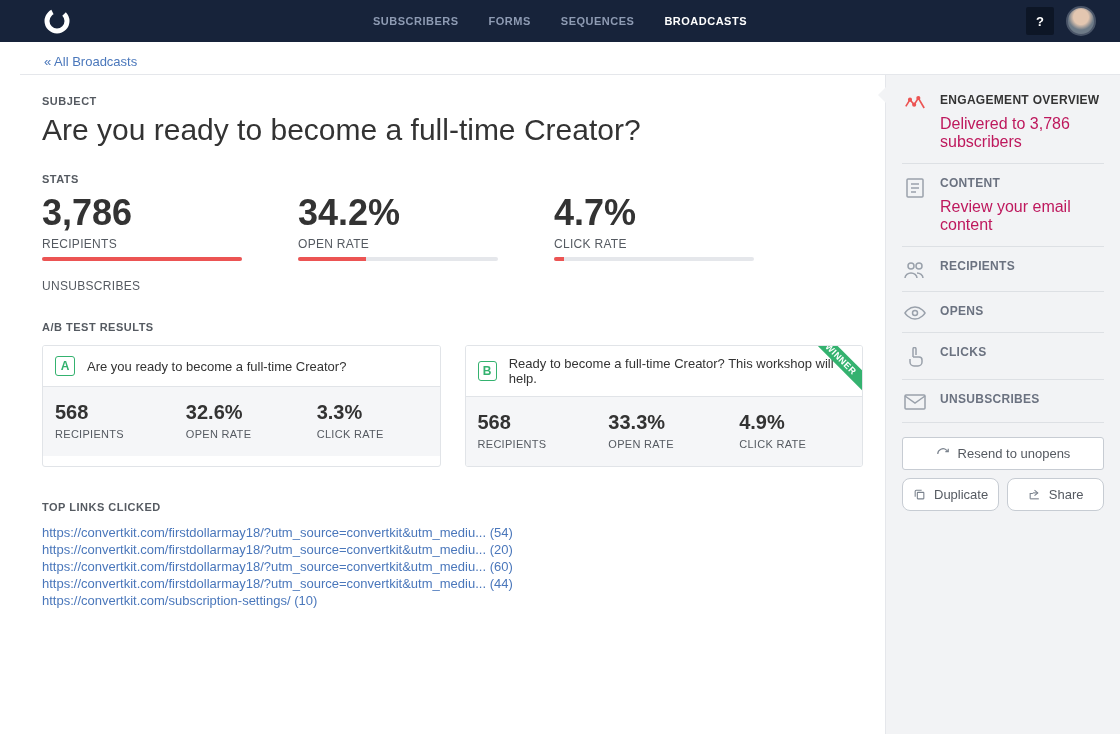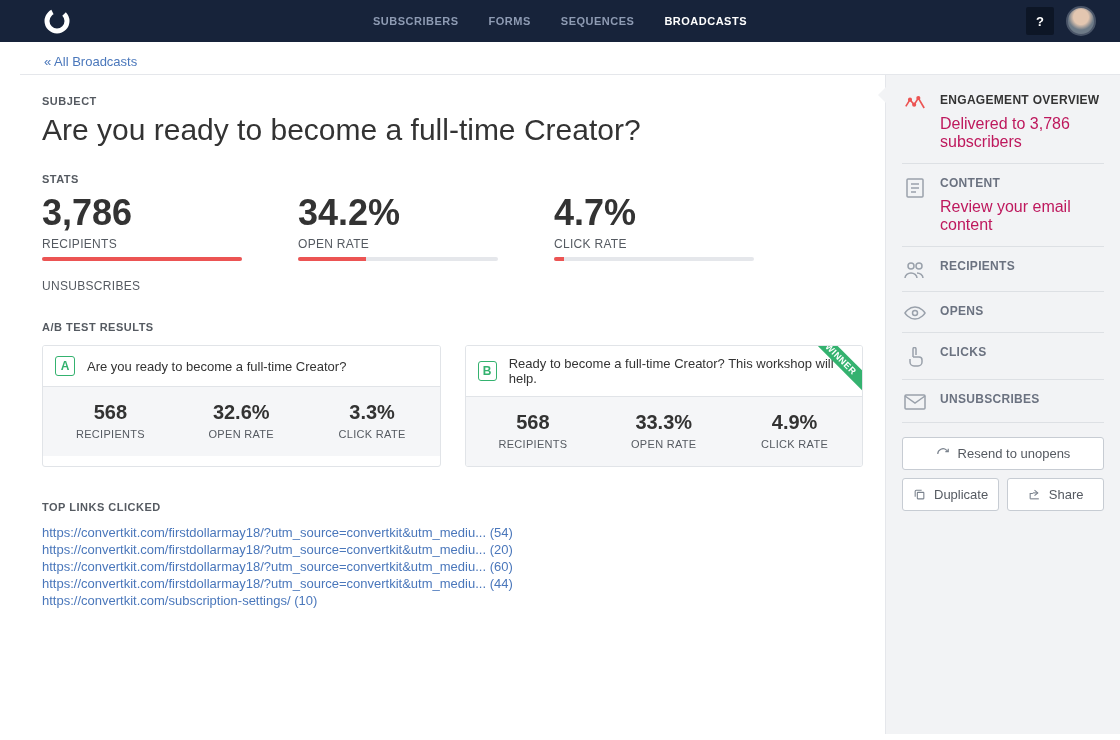--- a/index.html
+++ b/index.html
@@ -25,38 +25,38 @@
   .stat-value { font-size:36px; font-weight:700; color:#333; line-height:1; margin-top:10px;}
   .stat-label { font-size:12px; color:#555a61; font-weight:400; margin-top:6px; letter-spacing:.3px;}
   .bar { height:4px; background:#e5e7eb; margin-top:6px; position:relative; width:200px; border-radius:2px; overflow:hidden;}
   .bar .fill { position:absolute; left:0; top:0; bottom:0; background:#ec5453; }
   .section-hd { font-size:11px; font-weight:700; color:#555a61; letter-spacing:.5px; margin-top:28px; margin-bottom:12px;}
   .ab-row { display:flex; gap:24px; }
   .ab-card { flex:1; border:1px solid #e1e4e8; border-radius:3px; overflow:hidden; position:relative;}
   .ab-head { background:#fff; padding:10px 12px; border-bottom:1px solid #e1e4e8; display:flex; align-items:center; gap:12px; font-size:13px; color:#333;}
   .ab-badge { width:20px; height:20px; border:1.5px solid #34b26f; color:#34b26f; border-radius:3px; display:flex; align-items:center; justify-content:center; font-size:12px; font-weight:700;}
   .ab-body { background:#f5f6f8; padding:14px 12px 16px; display:flex; gap:20px;}
-  .ab-stat { flex:1;text-align:center; }
+  .ab-stat { flex:1; }
   .ab-stat .v { font-size:20px; font-weight:700; color:#333;}
   .ab-stat .l { font-size:11px; color:#555a61; margin-top:4px; letter-spacing:.3px;}
   .winner { position:absolute; top:6px; right:-22px; background:#34b26f; color:#fff; font-size:9px; font-weight:700; padding:2px 24px; transform:rotate(45deg); letter-spacing:.5px;}
   .links { margin-top:12px; }
   .links .lnk { font-size:13px; color:#4a77bb; margin-bottom:2px; cursor:pointer;}
   .links .lnk .cnt { color:#4a77bb; }
   .side-item { display:flex; gap:14px; padding:12px 2px; border-bottom:1px solid #dde0e4; cursor:pointer; align-items:flex-start;}
   .side-item:first-child { padding-top:0;}
   .side-item .ic { width:22px; flex-shrink:0; color:#9aa1ab; display:flex; justify-content:center; padding-top:2px;}
   .side-item .txt { flex:1; }
   .side-item .ttl { font-size:12px; font-weight:700; color:#6b7280; letter-spacing:.3px;}
   .side-item.active .ttl { color:#333; }
   .side-item .sub { font-size:16px; color:#be185d; margin-top:8px;}
   .side-btns { margin-top:14px; display:flex; flex-direction:column; gap:8px;}
   .btn { border:1px solid #c7ccd3; background:#fff; color:#555a61; font-size:13px; padding:8px 10px; border-radius:3px; cursor:pointer; display:flex; align-items:center; justify-content:center; gap:8px;}
   .btn-row { display:flex; gap:8px;}
-  .btn-row .btn { flex:1;}
+  .btn-row .btn { flex:1;border-radius:8px;}
   .footer { padding:24px 44px 10px; color:#9aa1ab; font-size:12px;}
   .pointer { position:absolute; left:-8px; top:12px; width:0; height:0; border-top:8px solid transparent; border-bottom:8px solid transparent; border-right:8px solid #f2f3f5;}
   .side { position:relative; }
 </style>
 </head>
 <body>
 
 <div class="topbar">
   <div class="logo">
     <svg width="26" height="26" viewBox="0 0 26 26">

